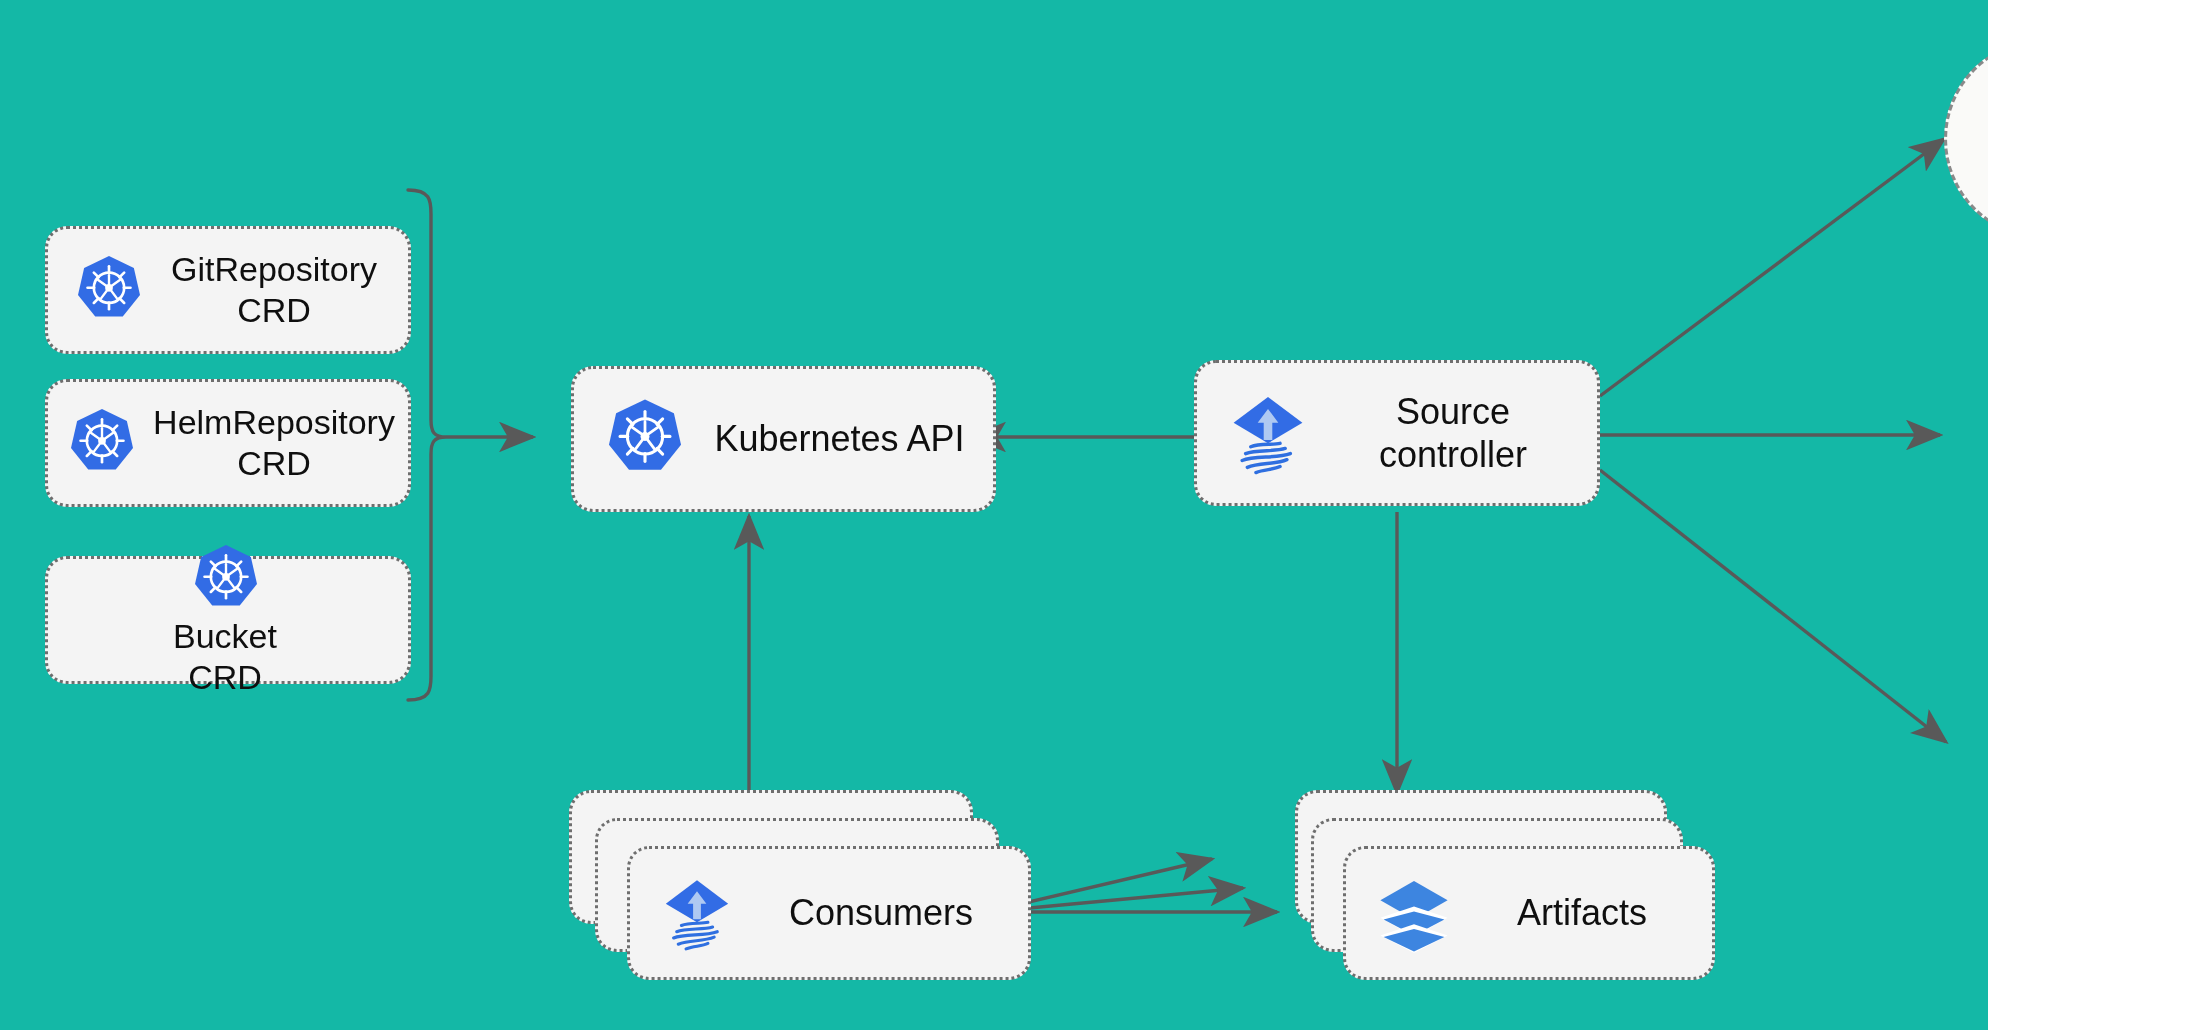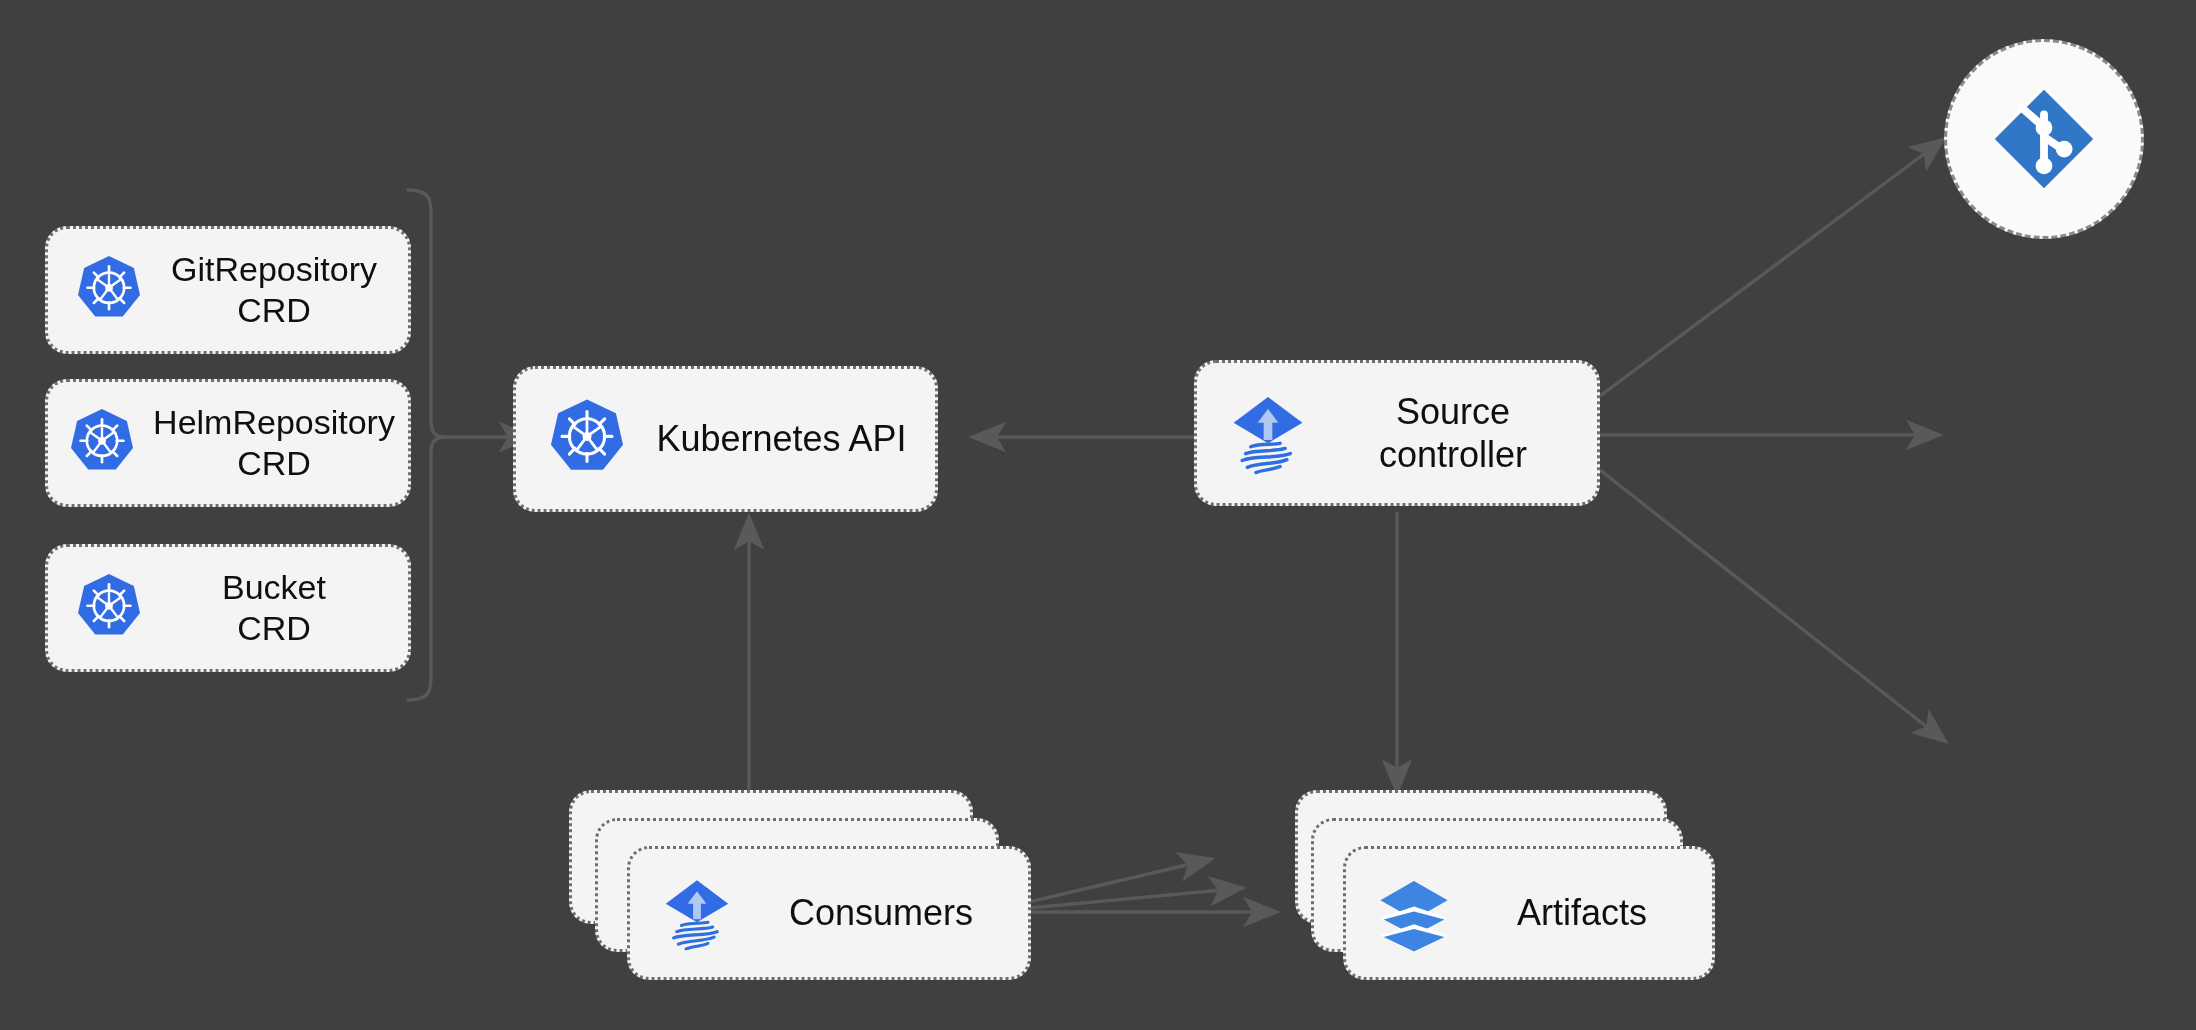--- a/index.html
+++ b/index.html
@@ -5,23 +5,23 @@
   html, body {
     margin: 0;
     padding: 0;
     background: #ffffff;
   }
   body {
     font-family: "Liberation Sans", sans-serif;
   }
   #canvas {
     position: relative;
-    width: 2196px;
+    width: 1988px;
     height: 1030px;
-    background: #404040;
+    background: #14b8a6;
     overflow: hidden;
   }
   #edges {
     position: absolute;
     left: 0;
     top: 0;
     width: 2196px;
     height: 1030px;
     pointer-events: none;
   }
@@ -196,21 +196,21 @@
           <line x1="50" y1="47" x2="38" y2="63"></line>
           <line x1="50" y1="47" x2="34" y2="35.5"></line>
         </g>
         <circle cx="50" cy="47" r="5.2" fill="#ffffff"></circle>
       </svg>
     </span>
     <span class="crd-label">HelmRepository
 CRD</span>
   </div>
 
-  <div class="node crd-card" style="left:45px; top:544px; width:366px; height:128px;">
+  <div class="node crd-card" style="left:45px; top:556px; width:366px; height:128px;flex-direction:column;">
     <span class="crd-icon">
       <svg viewBox="0 0 100 100">
         <polygon points="50,4 83.6,20.2 91.9,56.6 68.6,85.8 31.4,85.8 8.1,56.6 16.4,20.2" fill="#326CE5"></polygon>
         <g fill="none" stroke="#ffffff" stroke-width="3.6" stroke-linecap="round">
           <circle cx="50" cy="47" r="20.5"></circle>
           <line x1="50" y1="18" x2="50" y2="27"></line>
           <line x1="50" y1="67" x2="50" y2="76"></line>
           <line x1="21" y1="47" x2="30" y2="47"></line>
           <line x1="70" y1="47" x2="79" y2="47"></line>
           <line x1="29.5" y1="26.5" x2="36" y2="33"></line>
@@ -225,21 +225,21 @@
           <line x1="50" y1="47" x2="38" y2="63"></line>
           <line x1="50" y1="47" x2="34" y2="35.5"></line>
         </g>
         <circle cx="50" cy="47" r="5.2" fill="#ffffff"></circle>
       </svg>
     </span>
     <span class="crd-label">Bucket
 CRD</span>
   </div>
 
-  <div class="node wide-card" style="left:513px; top:366px; width:425px; height:146px;align-items:center;">
+  <div class="node wide-card" style="left:571px; top:366px; width:425px; height:146px;align-items:center;">
     <span class="wide-icon">
       <svg viewBox="0 0 100 100">
         <polygon points="50,4 83.6,20.2 91.9,56.6 68.6,85.8 31.4,85.8 8.1,56.6 16.4,20.2" fill="#326CE5"></polygon>
         <g fill="none" stroke="#ffffff" stroke-width="3.6" stroke-linecap="round">
           <circle cx="50" cy="47" r="20.5"></circle>
           <line x1="50" y1="18" x2="50" y2="27"></line>
           <line x1="50" y1="67" x2="50" y2="76"></line>
           <line x1="21" y1="47" x2="30" y2="47"></line>
           <line x1="70" y1="47" x2="79" y2="47"></line>
           <line x1="29.5" y1="26.5" x2="36" y2="33"></line>

